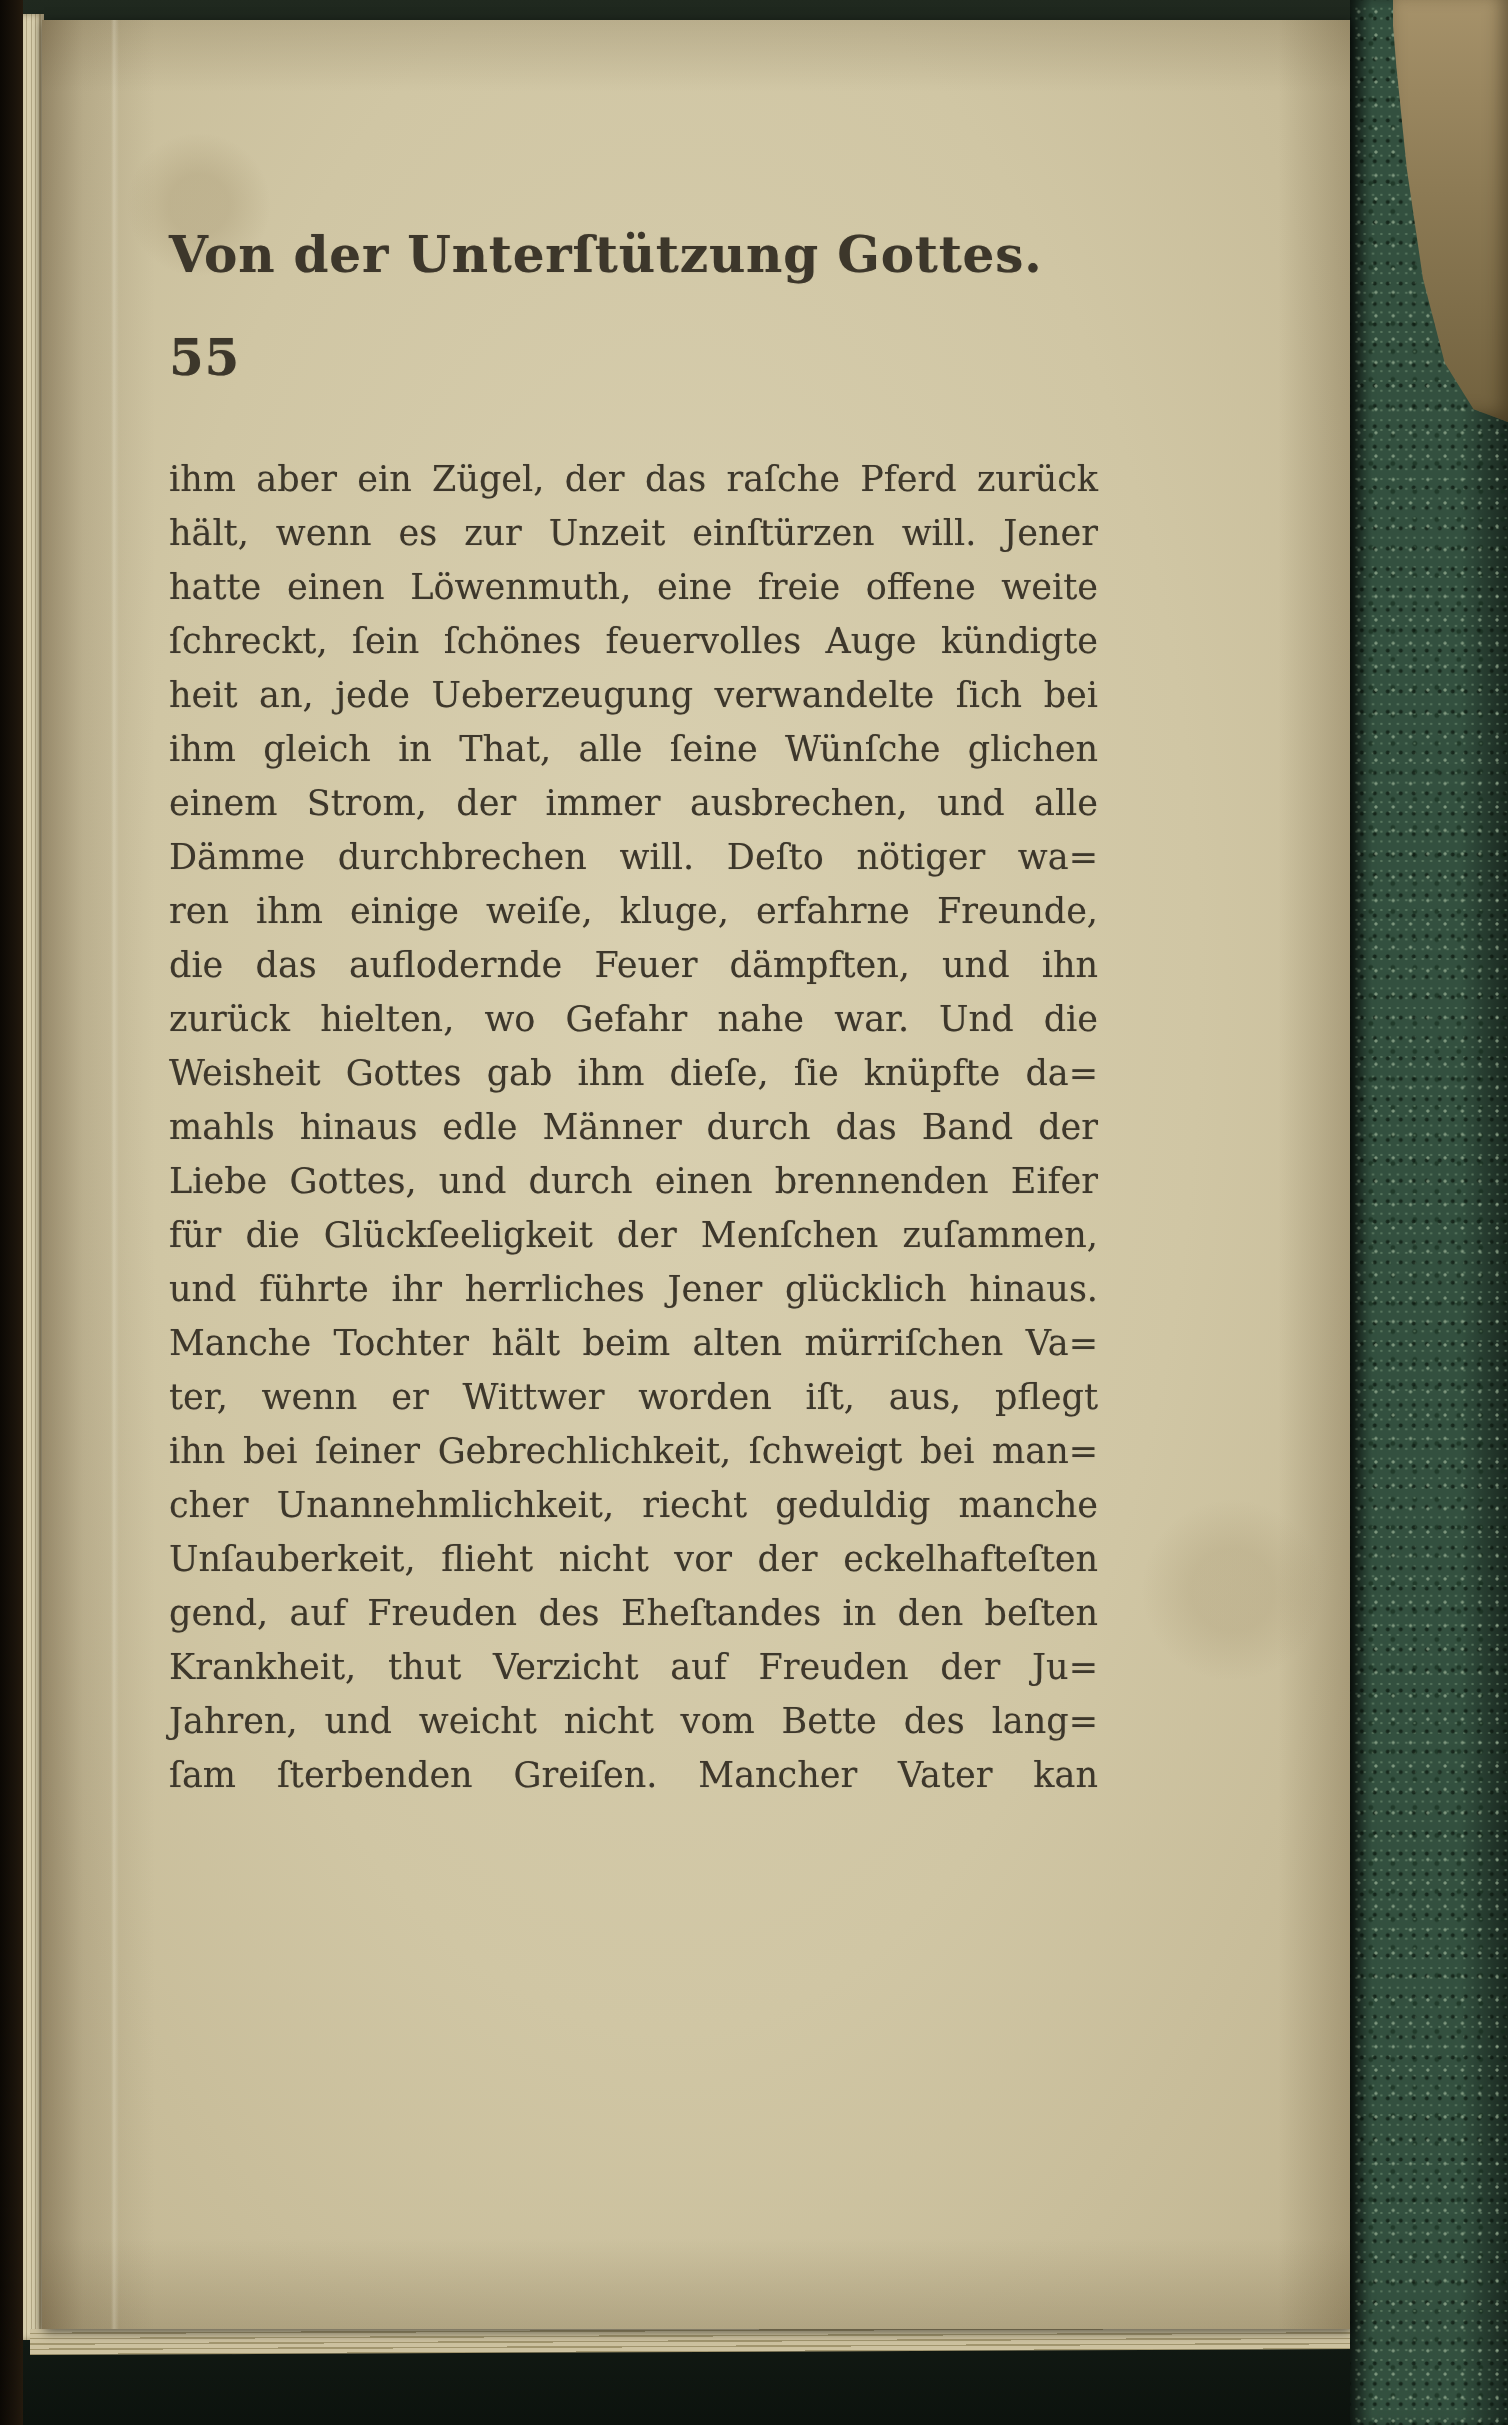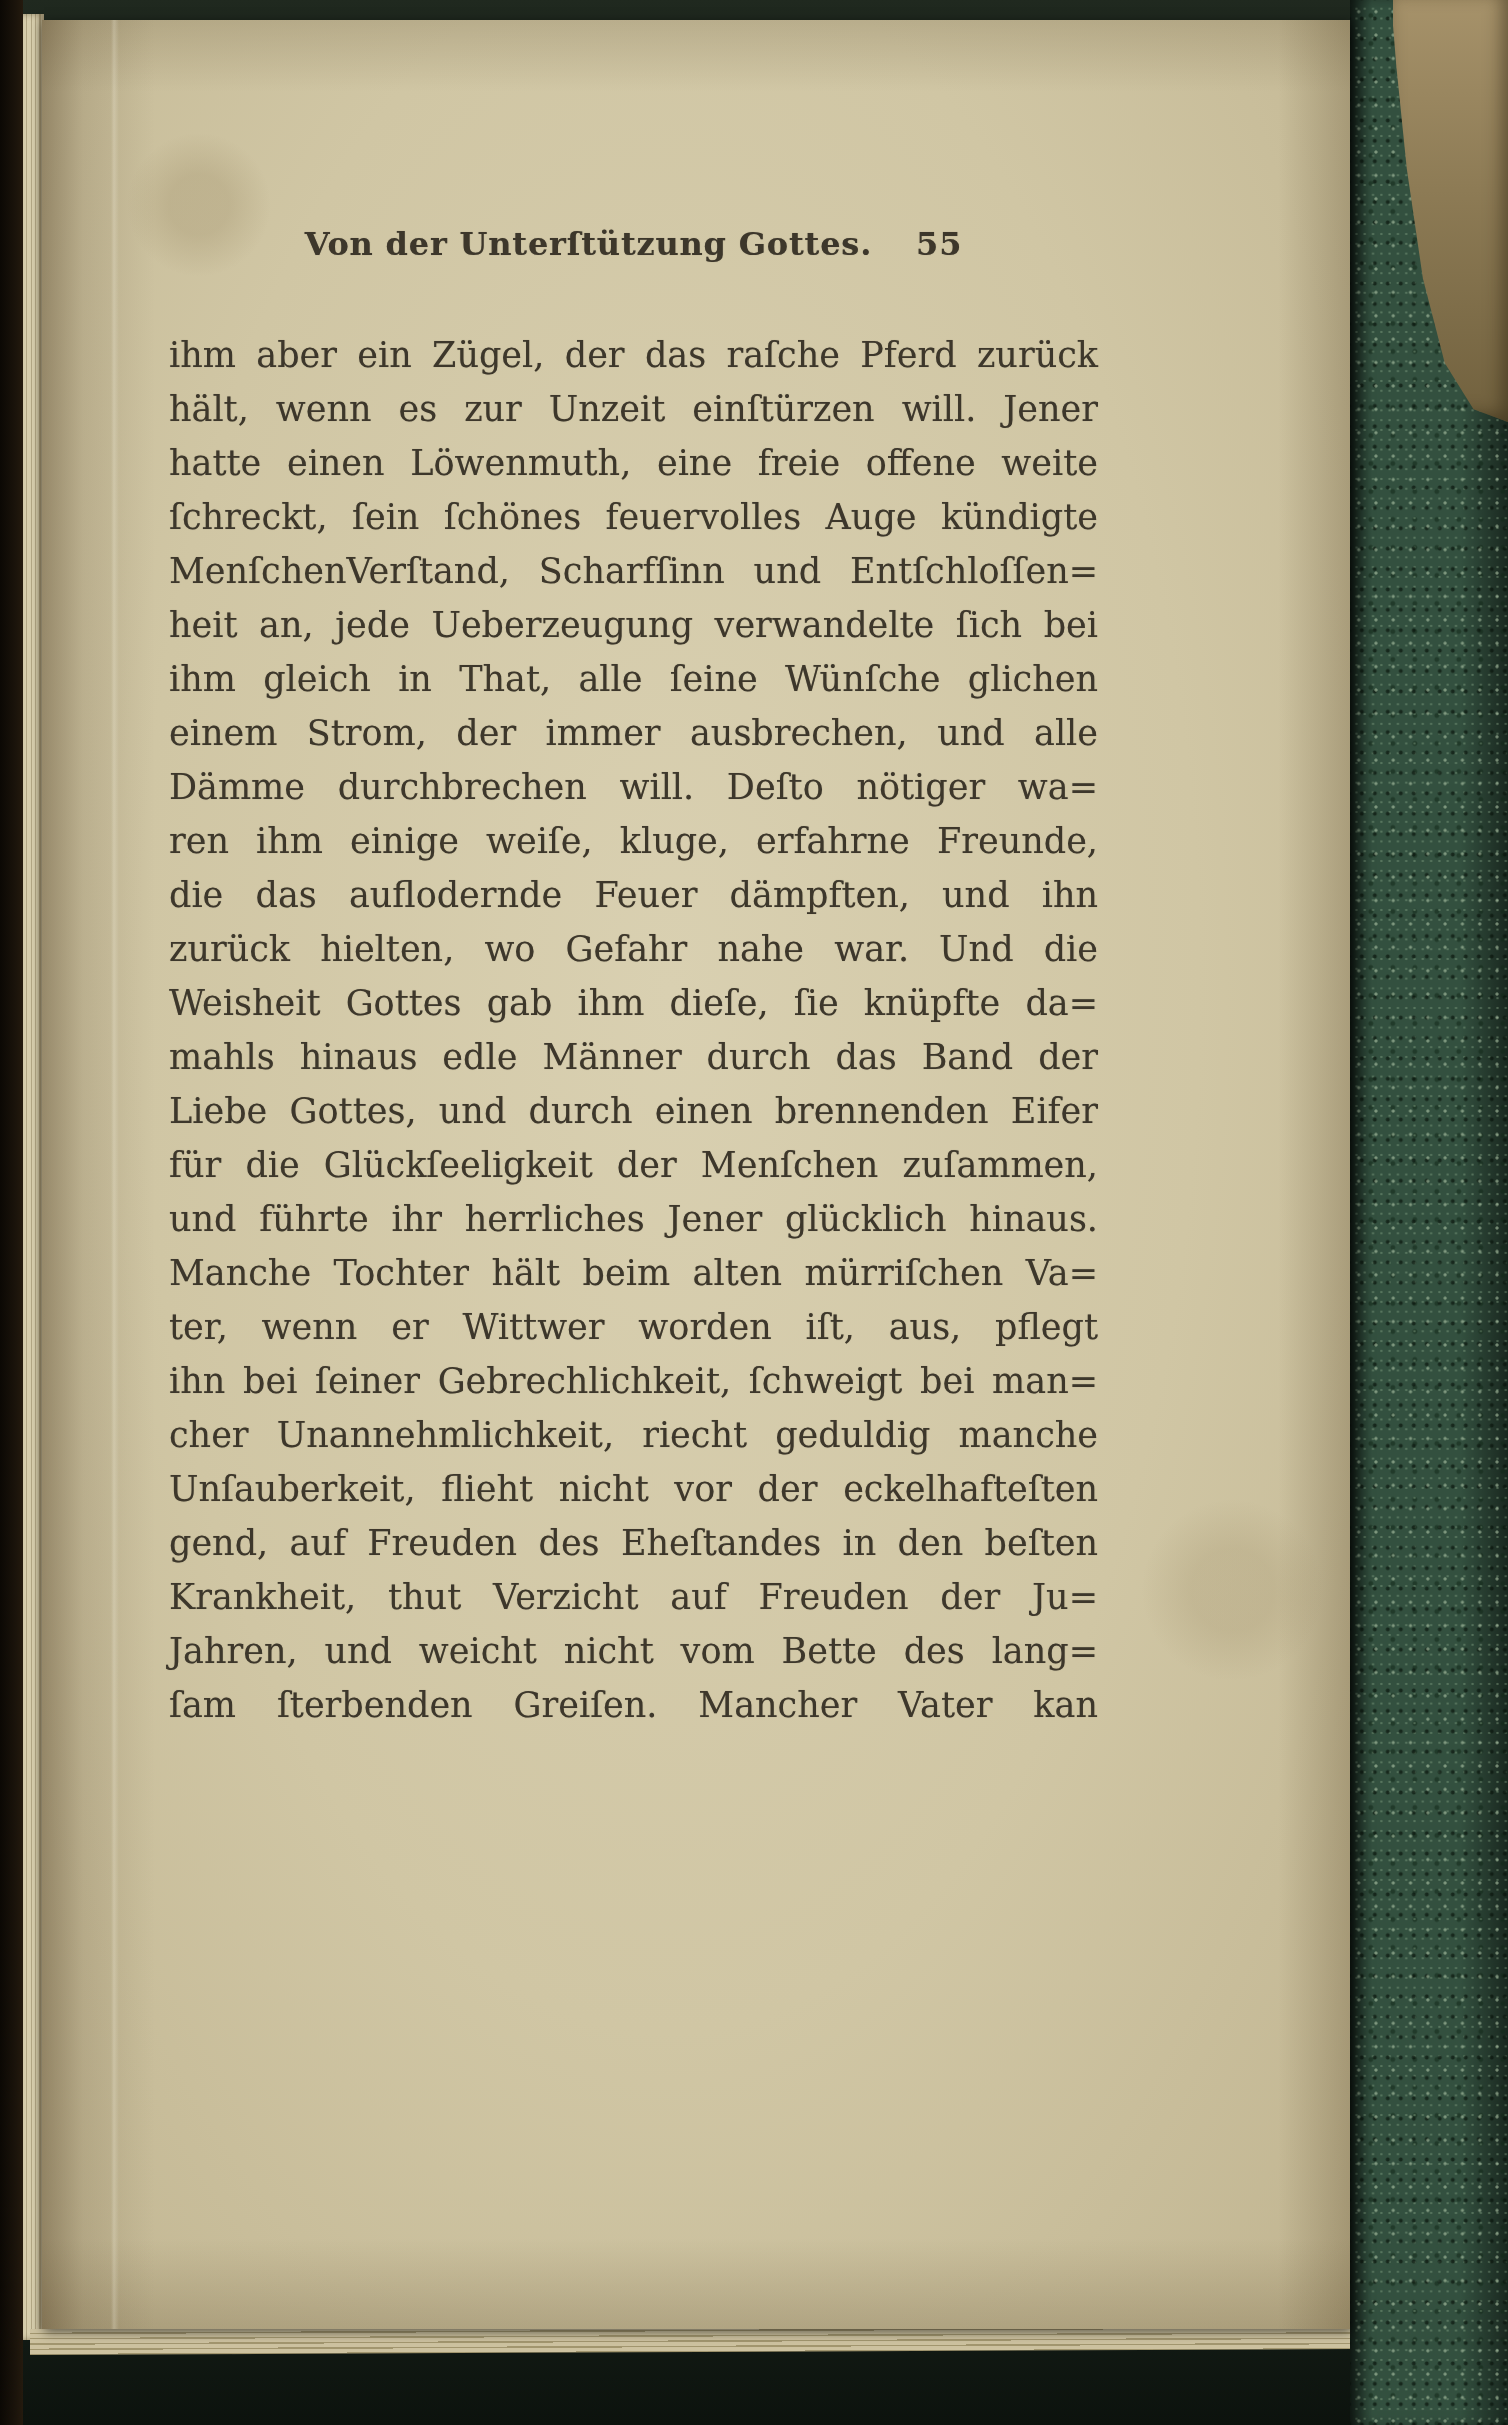--- a/index.html
+++ b/index.html
@@ -70,23 +70,24 @@
     box-shadow:1.5px 3px 10.6px rgba(0,0,0,0.55);
   }
 
   .text-column {
     position:absolute; left:127px; top:205px; width:929px;
     color:#3d372b;
   }
 
   .header {
     display:flex; justify-content:center; align-items:baseline; gap:44px;
-    font-size:32px; font-weight:700; letter-spacing:0.8px;
+    font-size:50px; font-weight:700; letter-spacing:0.8px;
     margin-bottom:65px;
     text-shadow:0 0 0.8px rgba(60,54,42,0.45);
+    flex-direction:column;
   }
 
   .body .line {
     font-size:35px; font-weight:400; line-height:54px;
     text-align:justify; text-align-last:justify;
     white-space:normal;
     text-shadow:0 0 0.8px rgba(60,54,42,0.4);
   }
 </style>
 </head>
@@ -106,21 +107,20 @@
       <div class="header">
         <span class="header-title">Von der Unterſtützung Gottes.</span>
         <span class="header-number">55</span>
       </div>
 
       <div class="body">
         <div class="line">ihm aber ein Zügel, der das raſche Pferd zurück</div>
         <div class="line">hält, wenn es zur Unzeit einſtürzen will. Jener</div>
         <div class="line">hatte einen Löwenmuth, eine freie offene weite</div>
         <div class="line">ſchreckt, ſein ſchönes feuervolles Auge kündigte</div>
-        <div class="line">MenſchenVerſtand, Scharfſinn und Entſchloſſen=</div>
         <div class="line">heit an, jede Ueberzeugung verwandelte ſich bei</div>
         <div class="line">ihm gleich in That, alle ſeine Wünſche glichen</div>
         <div class="line">einem Strom, der immer ausbrechen, und alle</div>
         <div class="line">Dämme durchbrechen will. Deſto nötiger wa=</div>
         <div class="line">ren ihm einige weiſe, kluge, erfahrne Freunde,</div>
         <div class="line">die das auflodernde Feuer dämpften, und ihn</div>
         <div class="line">zurück hielten, wo Gefahr nahe war. Und die</div>
         <div class="line">Weisheit Gottes gab ihm dieſe, ſie knüpfte da=</div>
         <div class="line">mahls hinaus edle Männer durch das Band der</div>
         <div class="line">Liebe Gottes, und durch einen brennenden Eifer</div>

